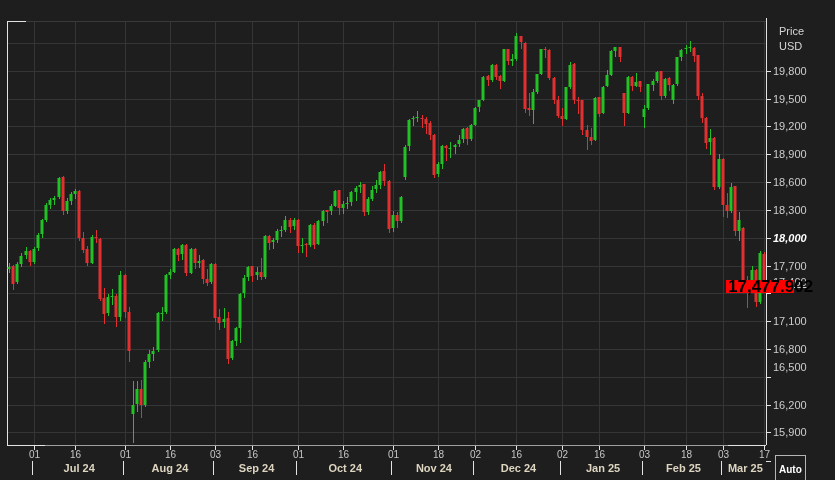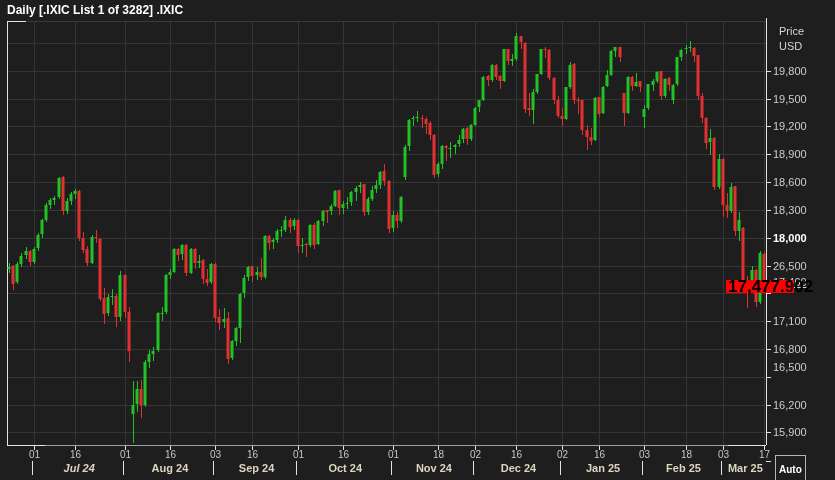--- a/index.html
+++ b/index.html
@@ -3,21 +3,21 @@
 <meta charset="utf-8">
 <style>
   html,body{margin:0;padding:0;background:#111;}
   #app{position:relative;width:835px;height:480px;background:#1e1e1e;overflow:hidden;
        font-family:"Liberation Sans",sans-serif;-webkit-font-smoothing:antialiased;}
   #chart-svg{position:absolute;left:0;top:0;}
   .hdr-title{position:absolute;left:7px;top:3px;font-size:12px;font-weight:bold;color:#ffffff;white-space:nowrap;}
   .hdr-range{position:absolute;right:3px;top:3px;font-size:12px;color:#eaeaea;white-space:nowrap;}
   .axis-title{position:absolute;left:779px;font-size:11px;font-weight:normal;color:#d6d6d6;}
   .ylab{position:absolute;left:773px;font-size:11px;color:#cdcdcd;white-space:nowrap;line-height:12px;}
-  .ylab.bold{color:#ffffff;font-weight:bold;}
+  .ylab.bold{color:#ffffff;font-weight:bold;font-style:italic;}
   .xday{position:absolute;width:26px;margin-left:-13px;text-align:center;font-size:10px;color:#c6c6c6;}
   .xmonth{position:absolute;width:52px;margin-left:-26px;text-align:center;font-size:11px;font-weight:bold;color:#ddd5c0;}
   .price-tag{position:absolute;left:726px;width:66px;height:13px;line-height:13px;padding-left:2px;
              background:#ff0000;color:#000000;font-size:17px;font-weight:bold;white-space:nowrap;z-index:5;}
   .auto-btn{position:absolute;left:775px;top:455px;padding:8px 3px;height:12px;line-height:12px;
             font-size:10px;font-weight:bold;color:#ffffff;border:1px solid #b5b5b5;background:#1e1e1e;cursor:pointer;}
 </style>
 </head>
 <body>
 
@@ -468,34 +468,33 @@
       <line x1="752.5" y1="266" x2="752.5" y2="293" stroke="#22c125" stroke-width="1" shape-rendering="crispEdges"></line>
       <rect x="750.5" y="270" width="3" height="20" fill="#22c125"></rect>
       <line x1="756.5" y1="269" x2="756.5" y2="307" stroke="#e23030" stroke-width="1" shape-rendering="crispEdges"></line>
       <rect x="754.5" y="270" width="3" height="32" fill="#e23030"></rect>
       <line x1="760.5" y1="251" x2="760.5" y2="304" stroke="#22c125" stroke-width="1" shape-rendering="crispEdges"></line>
       <rect x="758.5" y="253" width="3" height="49" fill="#22c125"></rect>
       <line x1="764.5" y1="252" x2="764.5" y2="289" stroke="#e23030" stroke-width="1" shape-rendering="crispEdges"></line>
       <rect x="762.5" y="254" width="3" height="32" fill="#e23030"></rect>
     </svg>
 
-  <div class="hdr-title">Daily [.IXIC List 1 of 3282] .IXIC</div>
 
   <div class="axis-title" style="top:25px">Price</div>
   <div class="axis-title" style="top:40px">USD</div>
 
   <div id="ylabels">
       <div class="ylab" style="top: 64.8005px;">19,800</div>
       <div class="ylab" style="top: 92.622px;">19,500</div>
       <div class="ylab" style="top: 120.444px;">19,200</div>
       <div class="ylab" style="top: 148.265px;">18,900</div>
       <div class="ylab" style="top: 176.087px;">18,600</div>
       <div class="ylab" style="top: 203.908px; text-align: right;">18,300</div>
       <div class="ylab bold" style="top: 231.73px;">18,000</div>
-      <div class="ylab" style="top: 259.551px;">26,500</div>
+      <div class="ylab" style="top: 259.551px;">17,700</div>
       <div class="ylab" style="top: 276px; text-decoration: underline;">17,400</div>
       <div class="ylab" style="top: 315.194px;">17,100</div>
       <div class="ylab" style="top: 343.016px;">16,800</div>
       <div class="ylab" style="top: 361px;">16,500</div>
       <div class="ylab" style="top: 398.659px;">16,200</div>
       <div class="ylab" style="top: 426.48px;">15,900</div>
     </div>
   <div id="xlabels">
       <div class="xday" style="left: 34.5px; top: 449px;">01</div>
       <div class="xday" style="left: 75.5px; top: 449px;">16</div>
@@ -508,21 +507,21 @@
       <div class="xday" style="left: 393.5px; top: 449px;">01</div>
       <div class="xday" style="left: 438.5px; top: 449px;">18</div>
       <div class="xday" style="left: 475.5px; top: 449px;">02</div>
       <div class="xday" style="left: 516.5px; top: 449px;">16</div>
       <div class="xday" style="left: 562.5px; top: 449px;">02</div>
       <div class="xday" style="left: 599.5px; top: 449px;">16</div>
       <div class="xday" style="left: 644.5px; top: 449px;">03</div>
       <div class="xday" style="left: 686.5px; top: 449px;">18</div>
       <div class="xday" style="left: 723.5px; top: 449px;">03</div>
       <div class="xday" style="left: 764.5px; top: 449px;">17</div>
-      <div class="xmonth" style="left: 79.1875px; top: 462px; font-style: italic;">Jul 24</div>
+      <div class="xmonth" style="left: 79.1875px; top: 462px;">Jul 24</div>
       <div class="xmonth" style="left: 169.938px; top: 462px; text-align: center;">Aug 24</div>
       <div class="xmonth" style="left: 256.562px; top: 462px;">Sep 24</div>
       <div class="xmonth" style="left: 345.25px; top: 462px;">Oct 24</div>
       <div class="xmonth" style="left: 433.938px; top: 462px;">Nov 24</div>
       <div class="xmonth" style="left: 518.5px; top: 462px;">Dec 24</div>
       <div class="xmonth" style="left: 603.062px; top: 462px;">Jan 25</div>
       <div class="xmonth" style="left: 683.5px; top: 462px;">Feb 25</div>
       <div class="xmonth" style="left: 745.375px; top: 462px;">Mar 25</div>
     </div>
 

